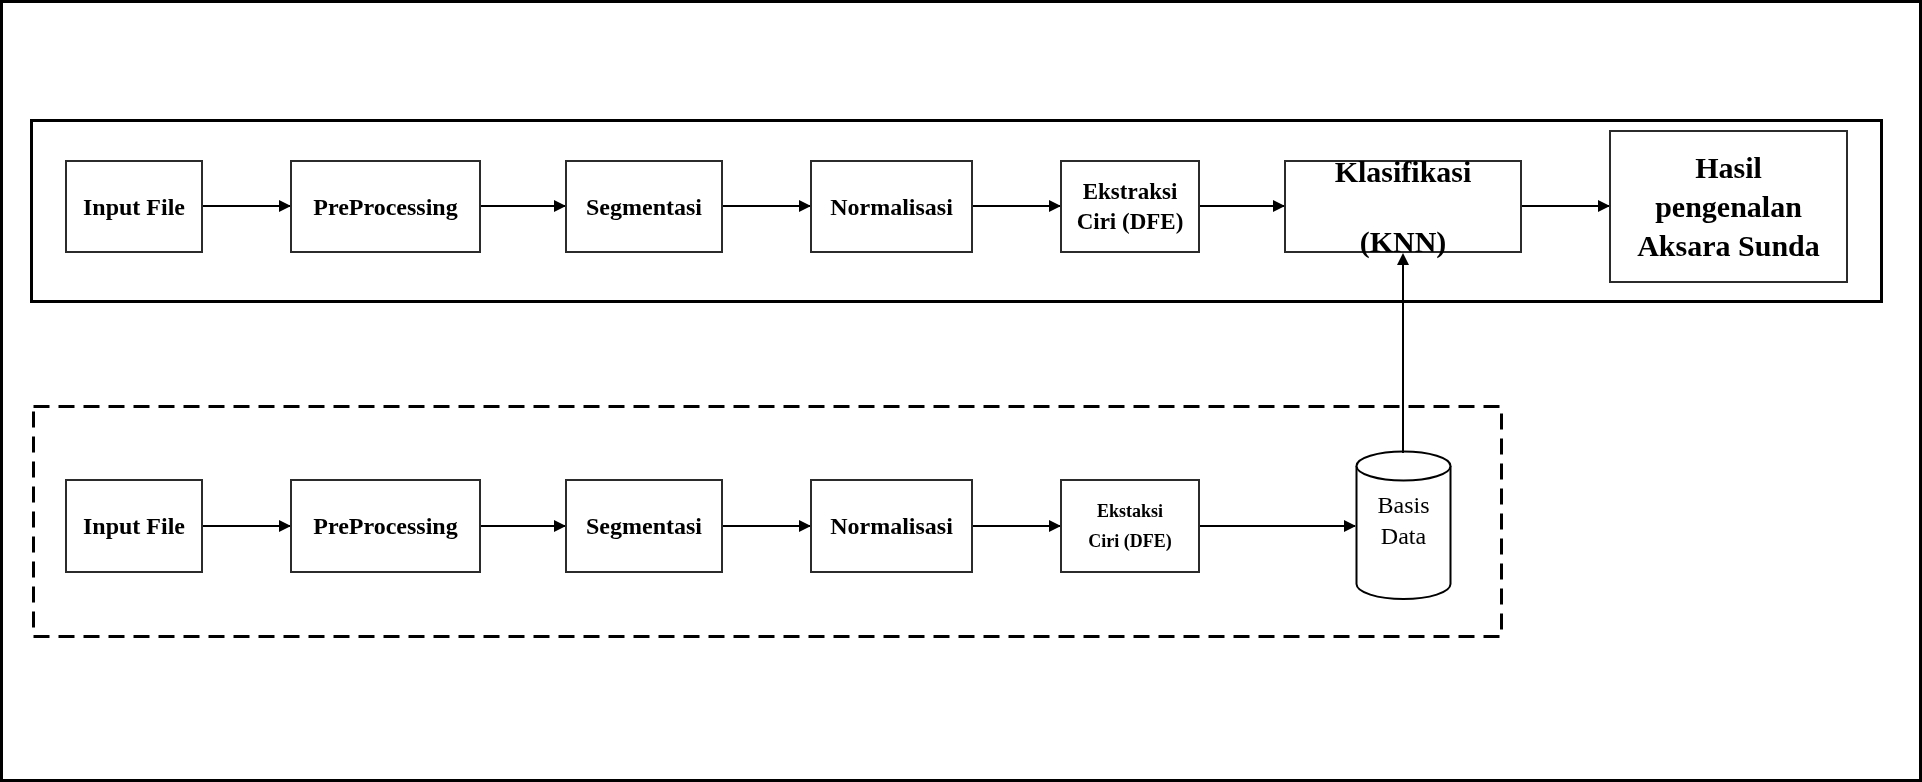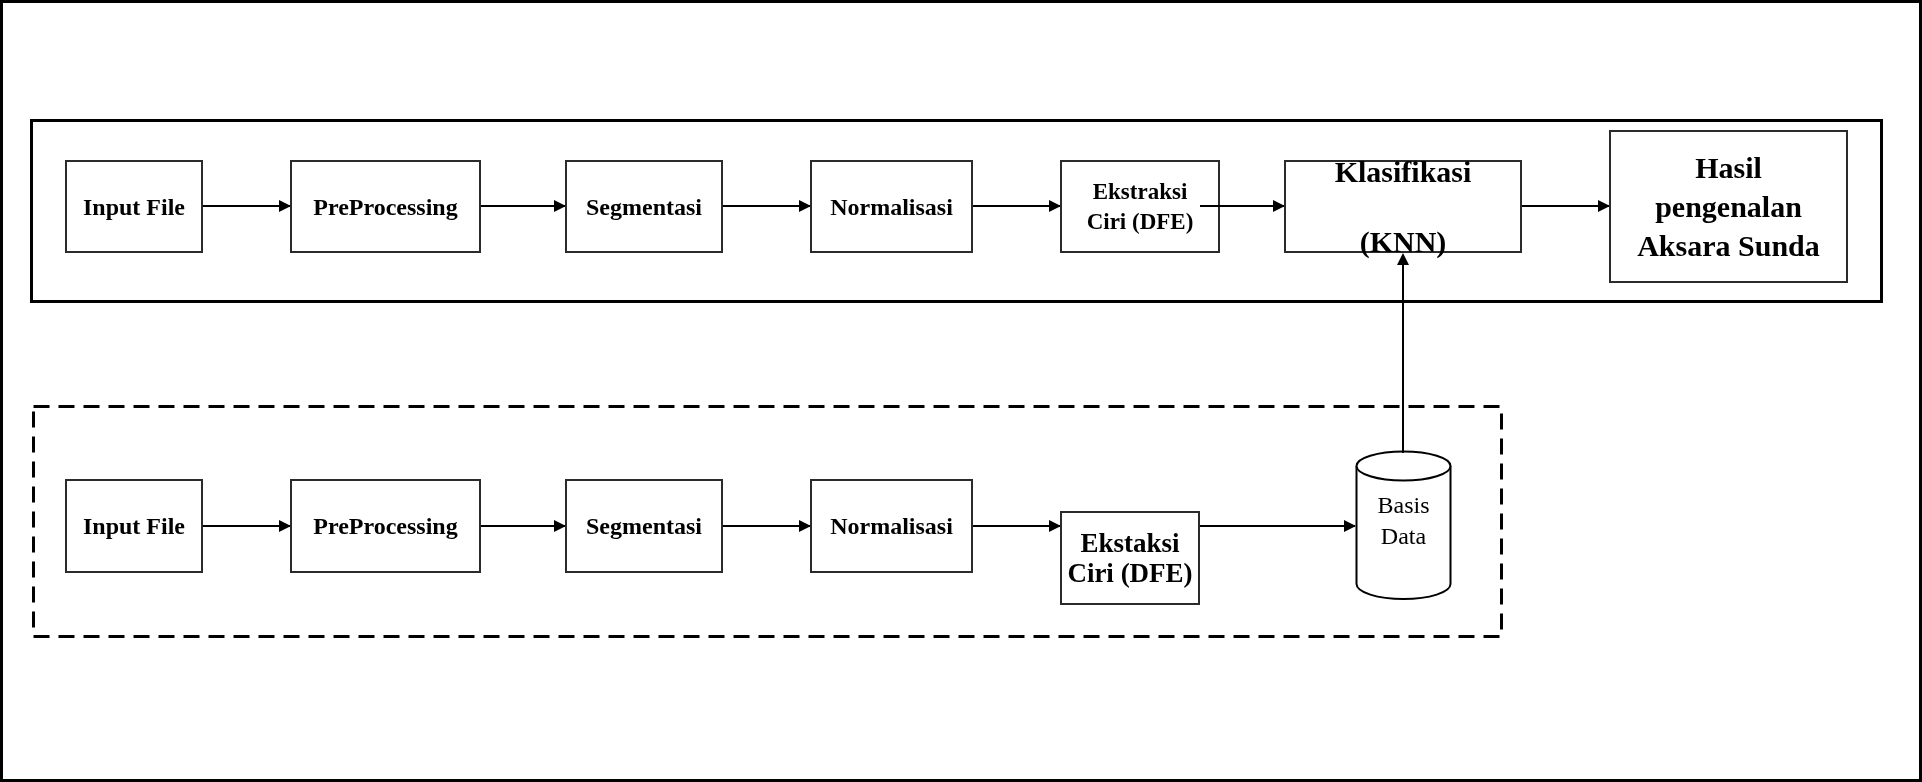--- a/index.html
+++ b/index.html
@@ -38,29 +38,29 @@
     font-size: 24px;
     line-height: 30px;
   }
   .box .ln { display: block; }
   .box.big { font-size: 30px; line-height: 39px; }
   
   .t-input        { left: 62px;   top: 157px; width: 138px; height: 93px; }
   .t-preproc      { left: 287px;  top: 157px; width: 191px; height: 93px; }
   .t-segment      { left: 562px;  top: 157px; width: 158px; height: 93px; }
   .t-normal       { left: 807px;  top: 157px; width: 163px; height: 93px; }
-  .t-ekstraksi    { left: 1057px; top: 157px; width: 160px; height: 93px; font-size: 23px; }
+  .t-ekstraksi    { left: 1057px; top: 157px; width: 140px; height: 93px; font-size: 23px; }
   .t-klasifikasi  { left: 1281px; top: 157px; width: 238px; height: 93px; gap: 31px; }
   .t-hasil        { left: 1606px; top: 127px; width: 239px; height: 153px; }
   
   .b-input        { left: 62px;   top: 476px; width: 138px; height: 94px; }
   .b-preproc      { left: 287px;  top: 476px; width: 191px; height: 94px; }
   .b-segment      { left: 562px;  top: 476px; width: 158px; height: 94px; }
   .b-normal       { left: 807px;  top: 476px; width: 163px; height: 94px; }
-  .b-ekstaksi     { left: 1057px; top: 476px; width: 140px; height: 94px; font-size: 27px; margin-top: 32px; }
+  .b-ekstaksi     { left: 1057px; top: 476px; width: 140px; height: 94px; font-size: 18px; }
 
   
   .harrow {
     position: absolute;
     height: 2px;
     background: #000;
   }
   .harrow::after {
     content: "";
     position: absolute;

